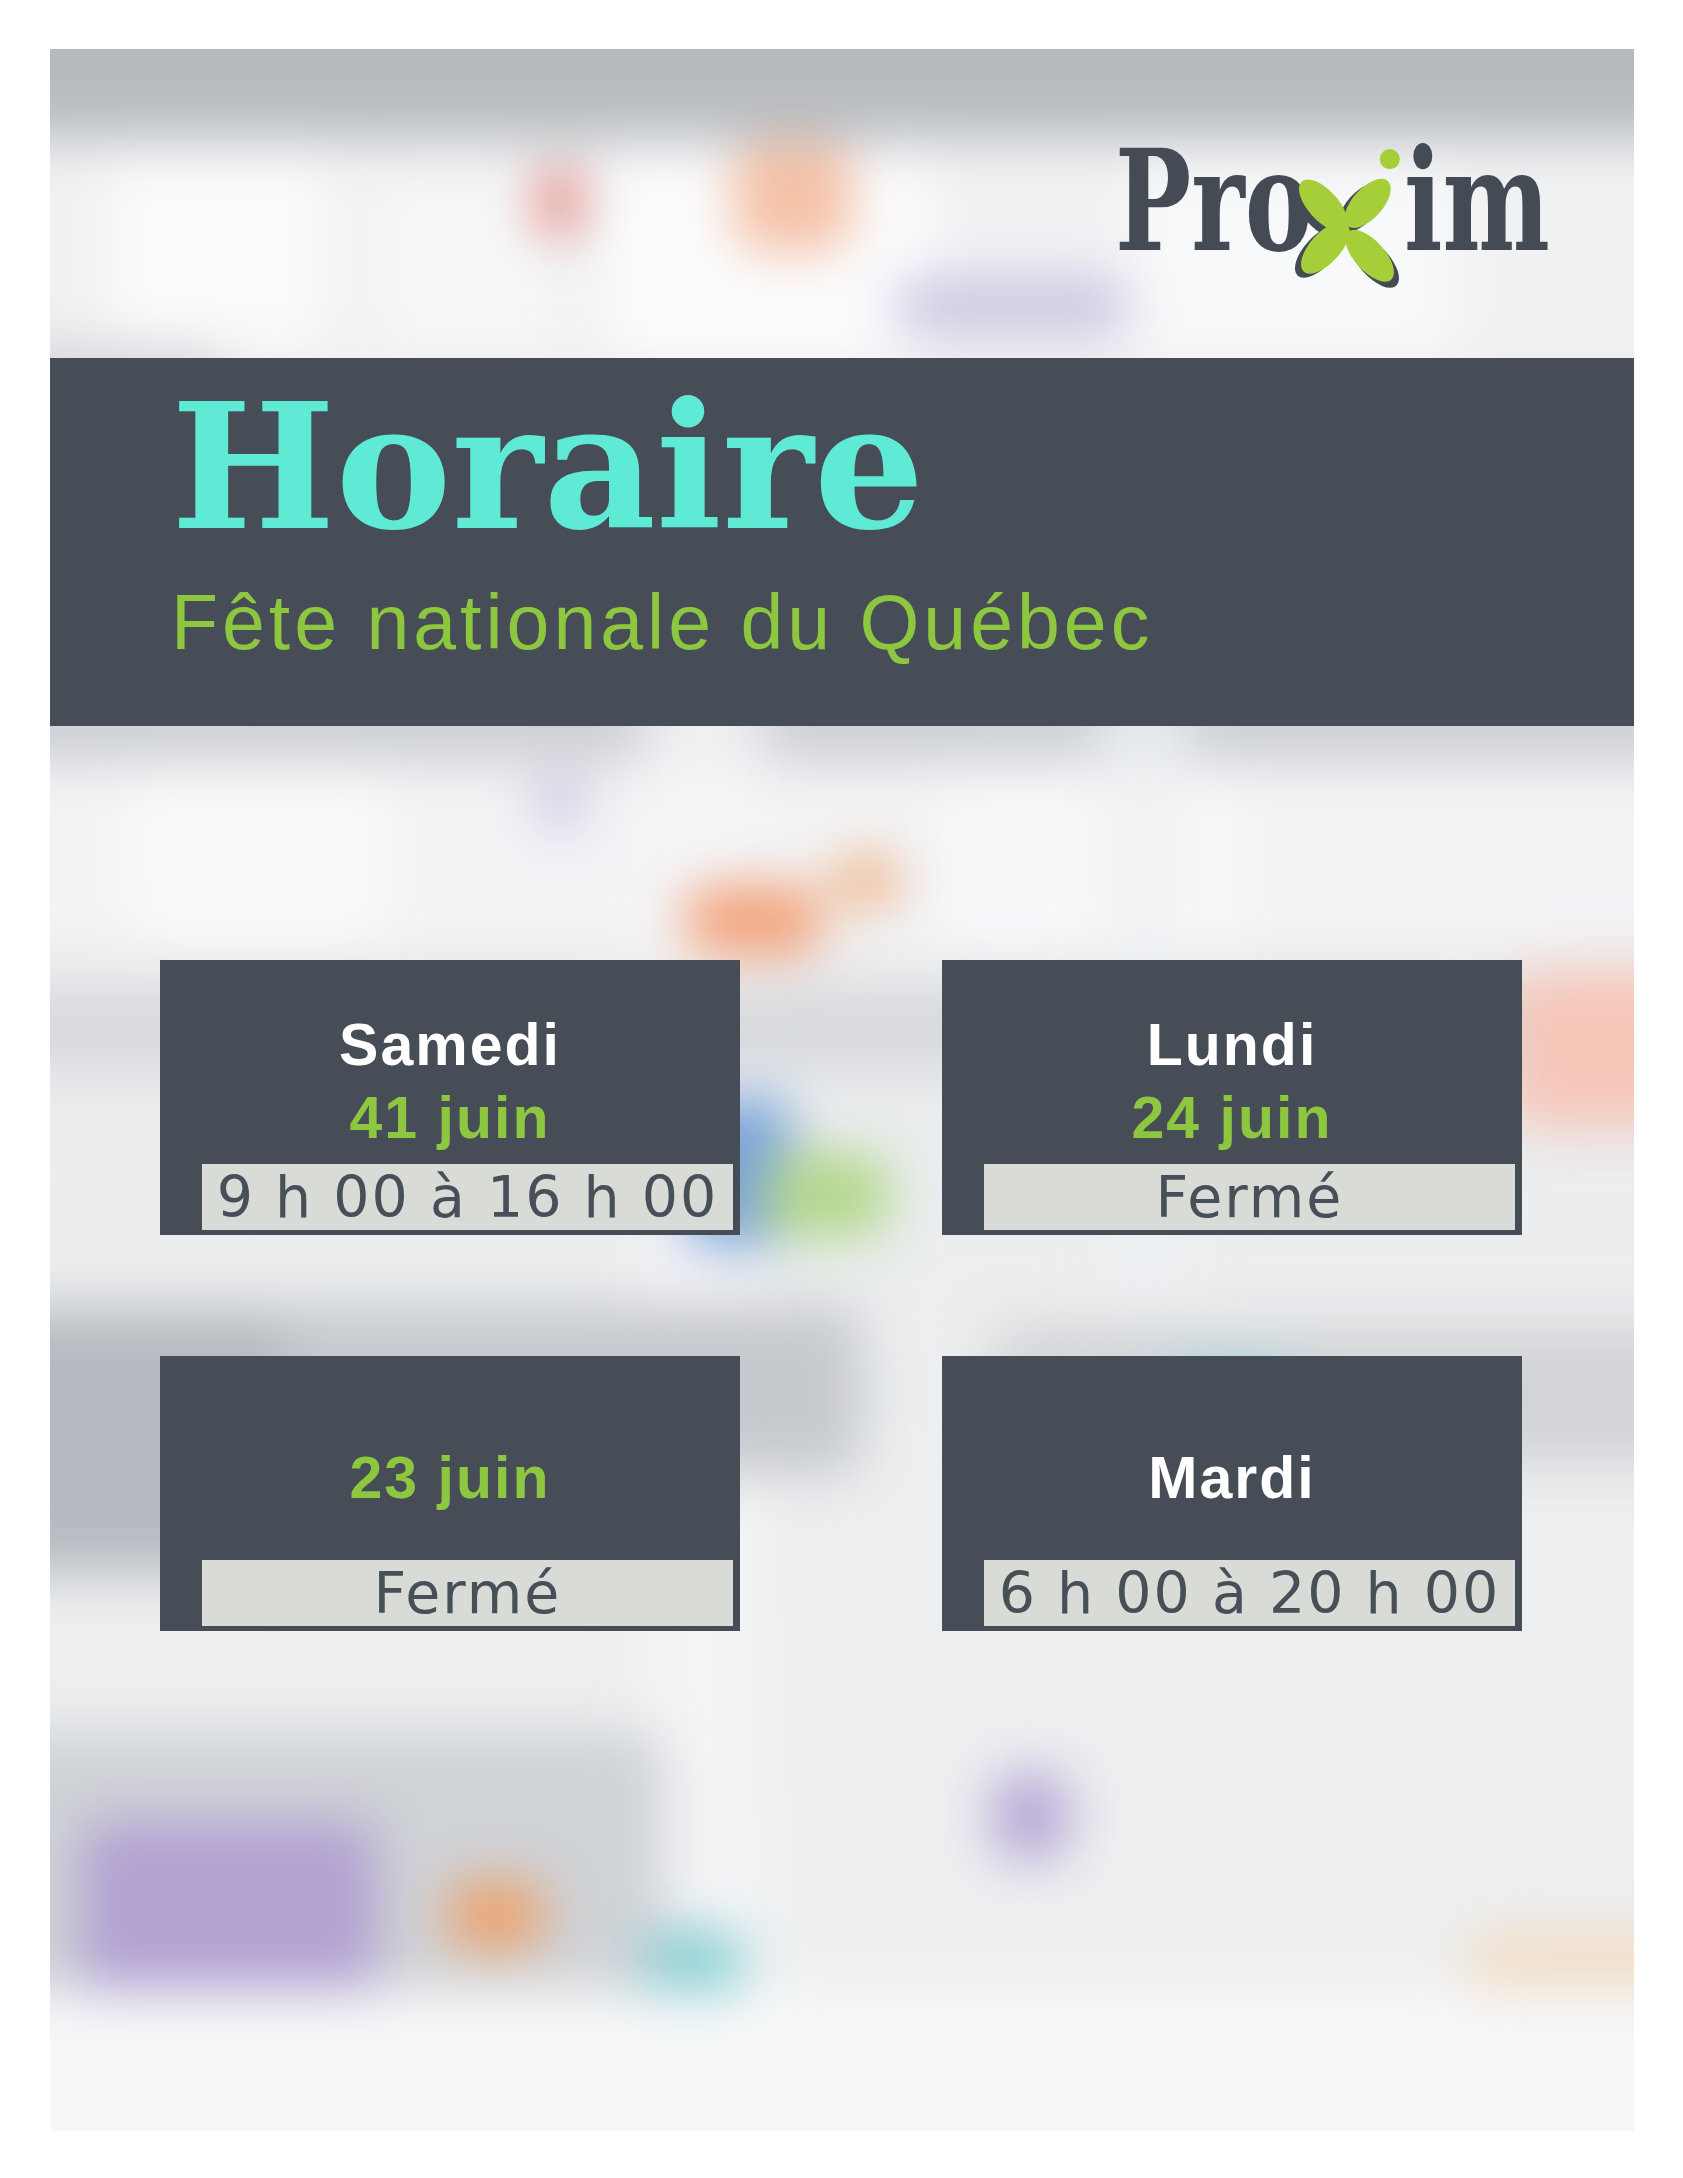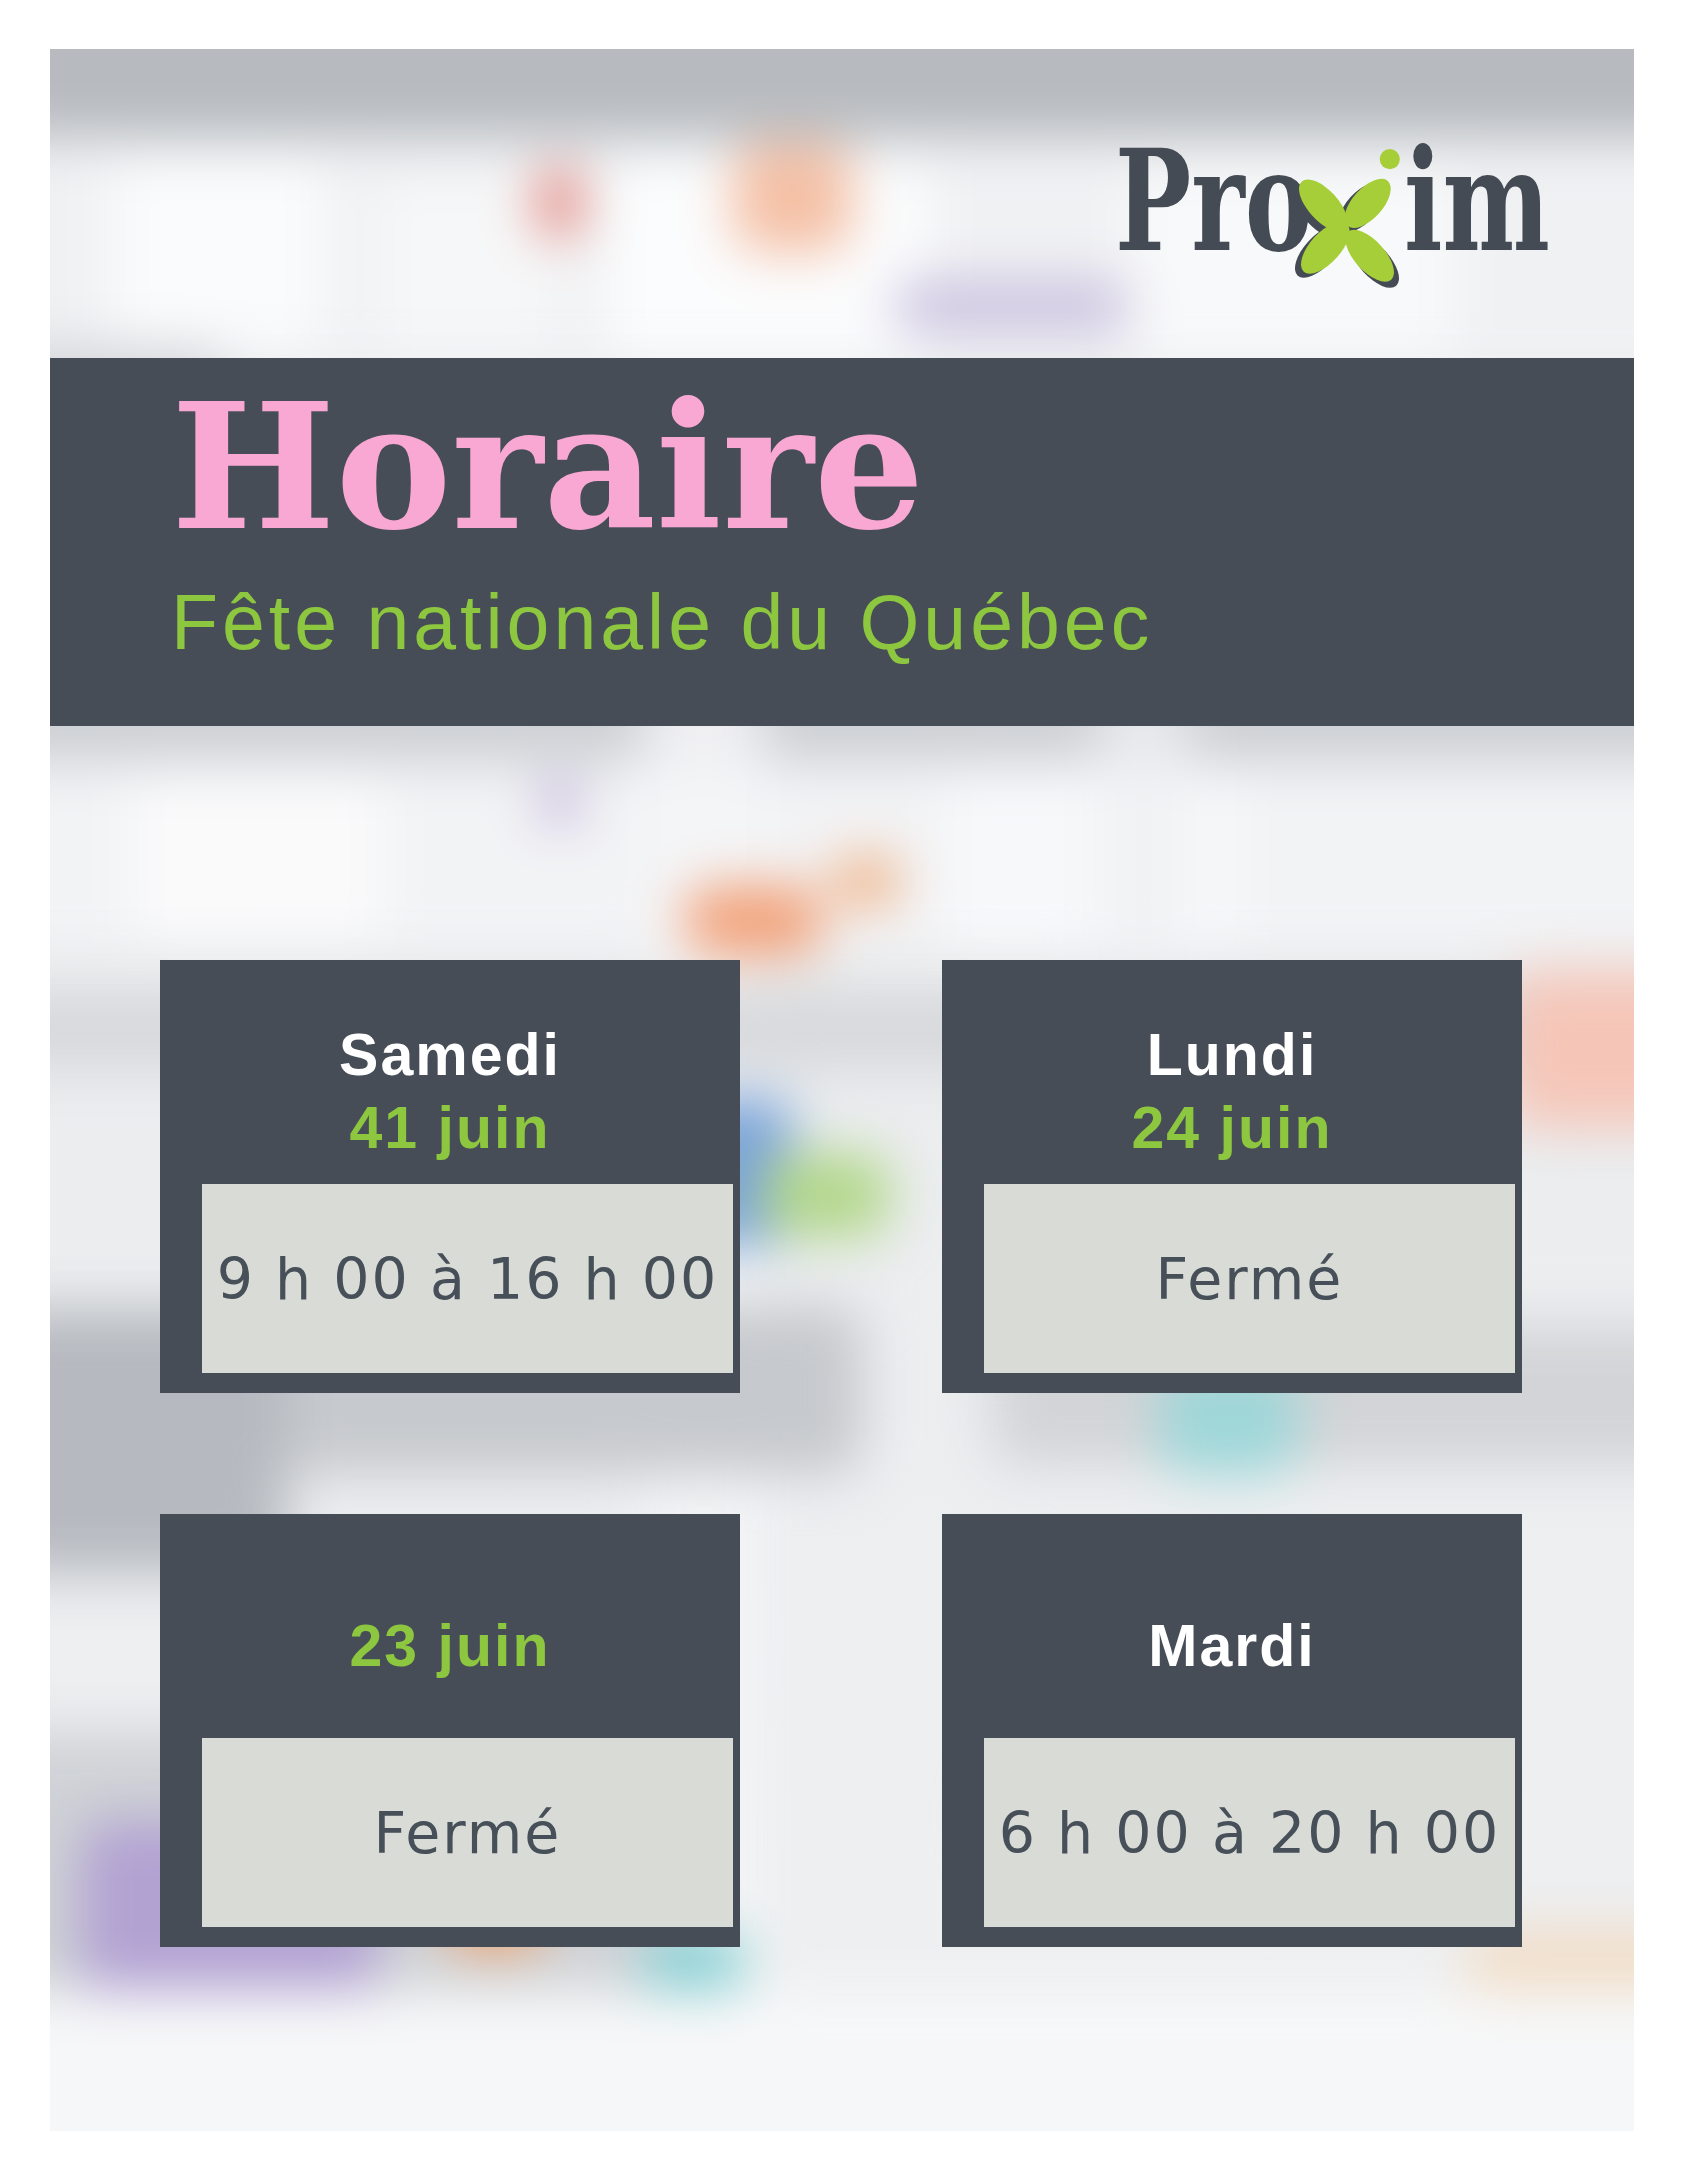--- a/index.html
+++ b/index.html
@@ -21,32 +21,32 @@
     position:absolute;top:-17px;font-family:"DejaVu Serif",serif;font-weight:700;
     font-size:141px;line-height:1;color:#454b55;display:inline-block;
   }
   .logo .pro{left:0;transform:scaleX(.72);transform-origin:left top;}
   .logo .im{left:289px;transform:scaleX(.72);transform-origin:left top;}
   .logo svg{position:absolute;left:178px;top:0;}
   
   .banner{position:absolute;left:50px;top:358px;width:1584px;height:368px;background:#474d57;}
   .banner .title{
     position:absolute;left:121px;top:22px;line-height:1;
-    font-family:"DejaVu Serif",serif;font-weight:700;font-size:174px;color:#f9a8d4;
+    font-family:"DejaVu Serif",serif;font-weight:700;font-size:174px;color:#5eead4;
   }
   .banner .subtitle{
     position:absolute;left:121px;top:226px;line-height:1;
     font-weight:400;font-size:77px;letter-spacing:4px;color:#8dc63f;
   }
   
   .cards{
     position:absolute;left:160px;top:960px;width:1362px;
     display:grid;grid-template-columns:580px 580px;column-gap:202px;row-gap:121px;
   }
-  .card{height:433px;background:#474d57;box-sizing:border-box;padding:0 7px 20px 7px;
+  .card{height:275px;background:#474d57;box-sizing:border-box;padding:0 7px 5px 7px;
     display:flex;flex-direction:column;}
   .card-top{height:224px;box-sizing:border-box;padding-top:40px;
     display:flex;flex-direction:column;justify-content:center;align-items:center;text-align:center;}
   .card-day{font-weight:700;font-size:59px;line-height:73px;letter-spacing:2px;color:#ffffff;}
   .card-date{font-weight:700;font-size:59px;line-height:73px;letter-spacing:2px;color:#8dc63f;}
   .card-hours{flex:1;background:#d9dbd6;display:flex;align-items:center;justify-content:center;margin-left:35px;}
   .card-hours span{
     font-family:"DejaVu Sans",sans-serif;font-weight:400;font-size:57px;
     letter-spacing:2px;color:#475059;
   }

